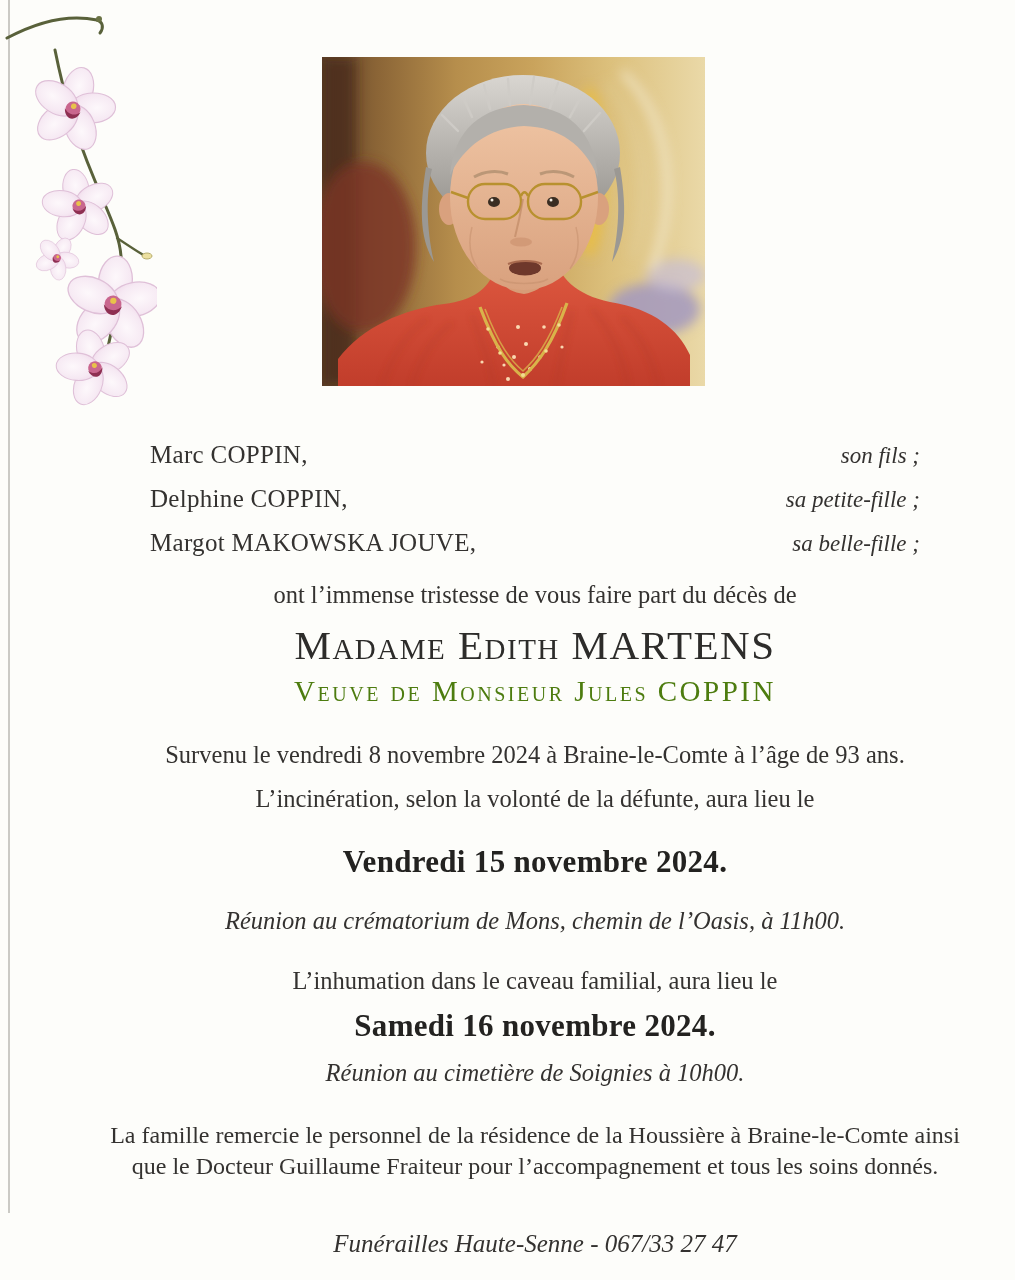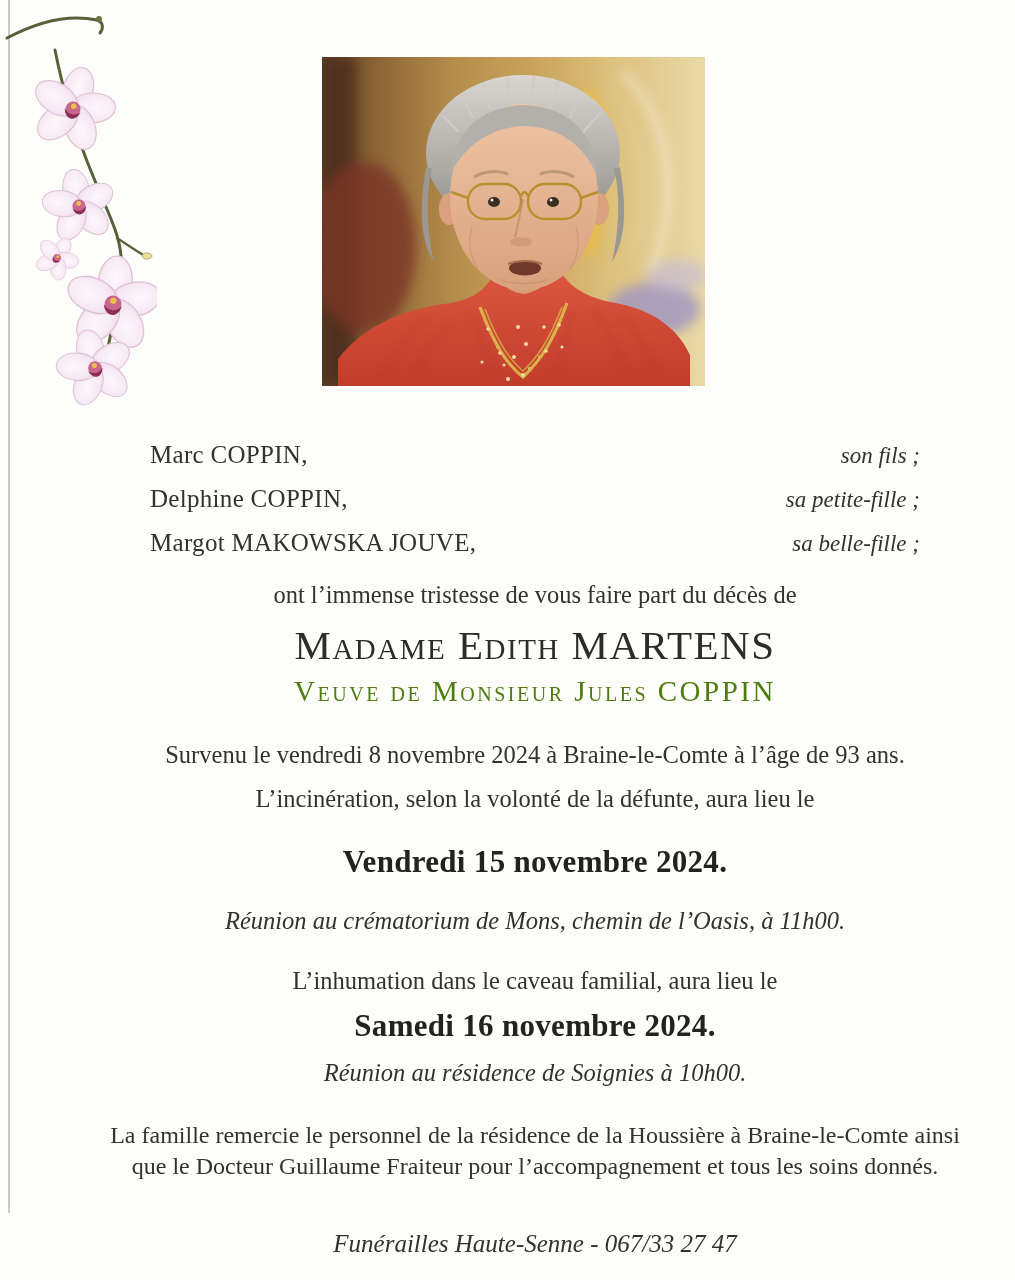--- a/index.html
+++ b/index.html
@@ -241,21 +241,21 @@
   <div class="cline intro">ont l’immense tristesse de vous faire part du décès de</div>
   <div class="cline subtitle">Veuve de Monsieur Jules COPPIN</div>
   <div class="cline death-line">Survenu le vendredi 8 novembre 2024 à Braine-le-Comte à l’âge de 93 ans.</div>
 
   <div class="cline event-line cremation-line">L’incinération, selon la volonté de la défunte, aura lieu le</div>
   <div class="cline event-date cremation-date">Vendredi 15 novembre 2024.</div>
   <div class="cline meeting cremation-meeting">Réunion au crématorium de Mons, chemin de l’Oasis, à 11h00.</div>
 
   <div class="cline event-line burial-line">L’inhumation dans le caveau familial, aura lieu le</div>
   <div class="cline event-date burial-date">Samedi 16 novembre 2024.</div>
-  <div class="cline meeting burial-meeting">Réunion au résidence de Soignies à 10h00.</div>
+  <div class="cline meeting burial-meeting">Réunion au cimetière de Soignies à 10h00.</div>
 
   <div class="thanks">
     <div>La famille remercie le personnel de la résidence de la Houssière à Braine-le-Comte ainsi</div>
     <div>que le Docteur Guillaume Fraiteur pour l’accompagnement et tous les soins donnés.</div>
   </div>
 
   <div class="cline footer">Funérailles Haute-Senne - 067/33 27 47</div>
 
 </div>
 

